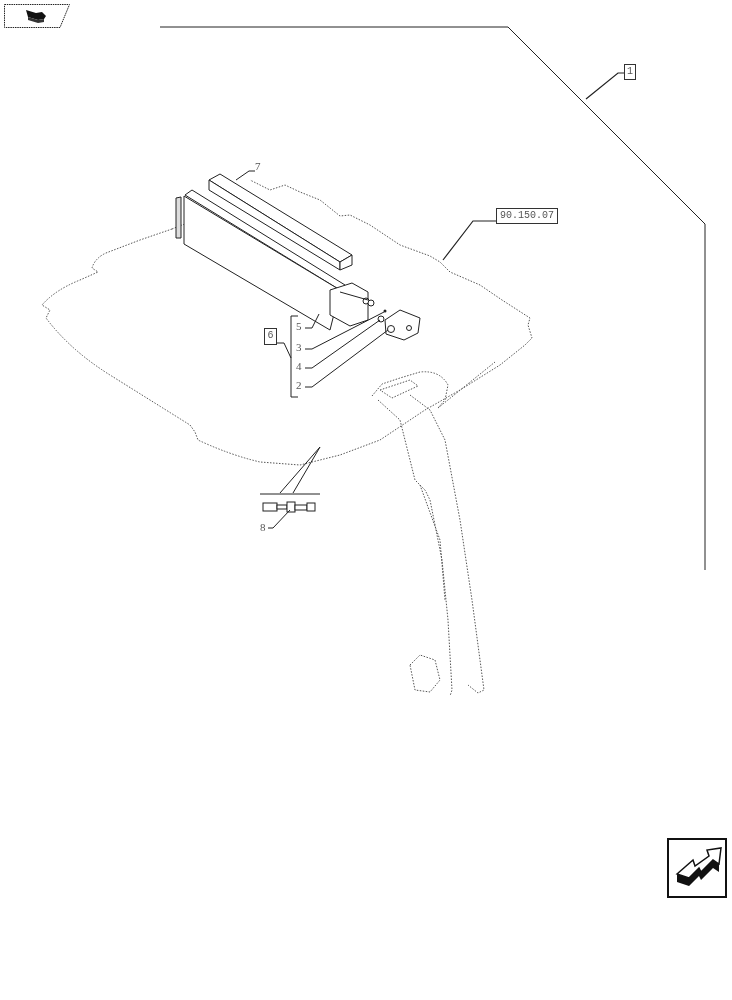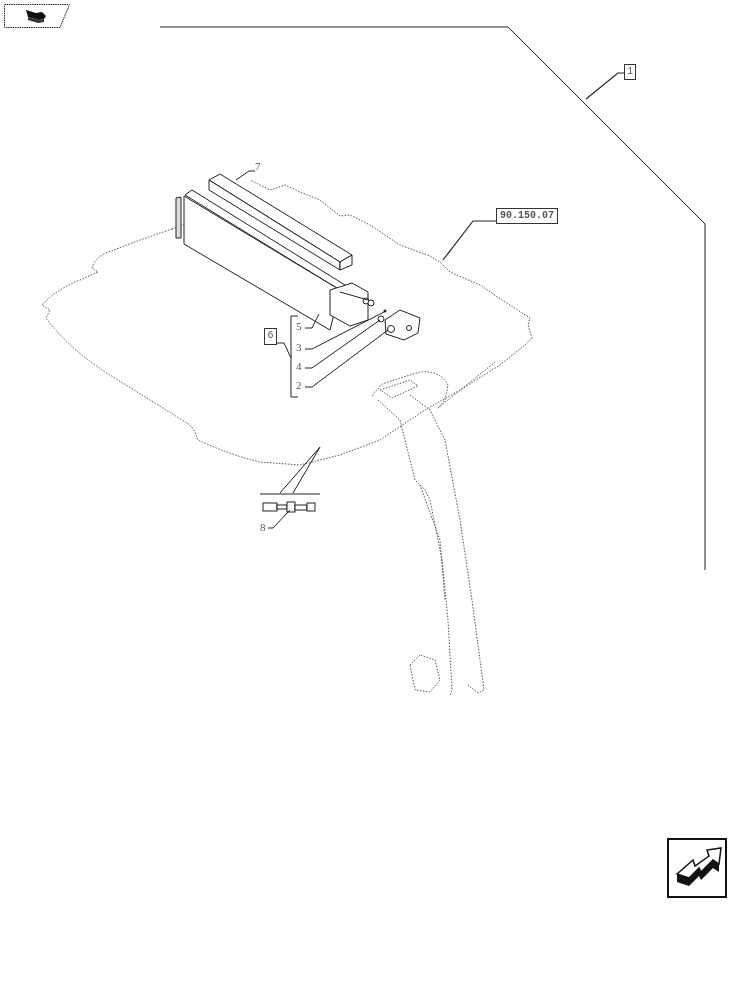--- a/index.html
+++ b/index.html
@@ -90,21 +90,21 @@
     <rect x="263" y="503" width="14" height="8"></rect>
     <rect x="277" y="505" width="10" height="4"></rect>
     <rect x="287" y="502" width="8" height="10"></rect>
     <rect x="295" y="505" width="12" height="5"></rect>
     <rect x="307" y="503" width="8" height="8"></rect>
   </g>
   <polyline points="268,528 273,528 290,510" fill="none" stroke="#222" stroke-width="1"></polyline>
 </svg>
 
 <div class="callout-box" style="left:624px; top:64px; width:10px; height:14px;">1</div>
-<div class="callout-box" style="left:496px; top:208px; width:60px; height:14px;font-weight:bold;">90.150.07</div>
+<div class="callout-box" style="left:496px; top:208px; width:60px; height:14px;">90.150.07</div>
 <div class="callout-box" style="left:264px; top:328px; width:11px; height:15px;">6</div>
 
 <div class="item-num" style="left:255px; top:160px;">7</div>
 <div class="item-num" style="left:296px; top:320px;">5</div>
 <div class="item-num" style="left:296px; top:341px;">3</div>
 <div class="item-num" style="left:296px; top:360px;">4</div>
 <div class="item-num" style="left:296px; top:379px;">2</div>
 <div class="item-num" style="left:260px; top:521px;">8</div>
 
 <div class="abs nav-next">

